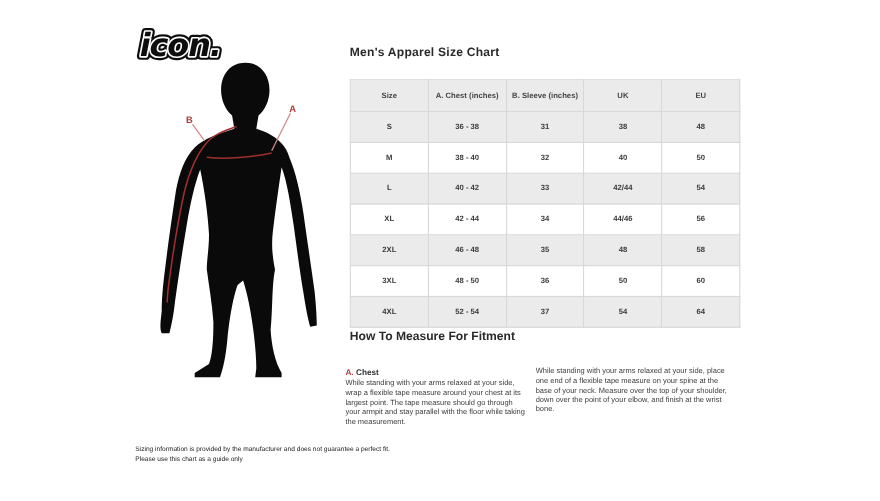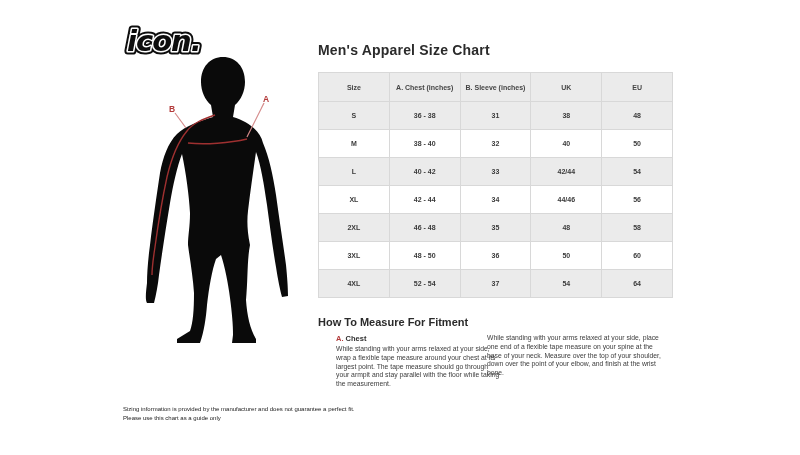--- a/index.html
+++ b/index.html
@@ -6,41 +6,41 @@
   .canvas{
     position:relative;width:800px;height:455px;background:#ffffff;overflow:hidden;
     font-family:"Liberation Sans",sans-serif;color:#2d2d2d;border-radius:26px;
   }
   
   .logo{position:absolute;left:121px;top:20px;width:120px;height:42px;}
   
   .figure{position:absolute;left:135px;top:55px;width:165px;height:295px;}
   
   .chart-title{
-    position:absolute;left:318px;top:42px;font-size:14px;font-weight:bold;
+    position:absolute;left:318px;top:42px;font-size:11px;font-weight:bold;
     color:#2b2b2b;letter-spacing:.2px;
   }
   
   .size-table{
     position:absolute;left:318px;top:72px;width:355px;border-collapse:collapse;
     table-layout:fixed;
   }
   .size-table th,.size-table td{
     border:1px solid #d8d8d8;text-align:center;vertical-align:middle;
     font-size:7px;font-weight:bold;color:#3a3a3a;padding:0;width:20%;
   }
   .size-table th{height:28px;background:#ebebeb;color:#444;}
   .size-table td{height:27px;background:#ffffff;}
   .size-table tr.alt td{background:#ebebeb;}
   
   .htm-heading{
-    position:absolute;left:318px;top:316px;font-size:11px;font-weight:bold;color:#2b2b2b;
+    position:absolute;left:318px;top:300px;font-size:11px;font-weight:bold;color:#2b2b2b;
   }
   .measure-col{position:absolute;top:334px;}
-  .measure-col.chest{left:336px;width:166px;}
+  .measure-col.chest{left:314px;width:166px;}
   .measure-col.sleeve{left:487px;width:182px;}
   .measure-subhead{font-size:7.5px;font-weight:bold;color:#2f2f2f;margin-bottom:2px;}
   .measure-subhead .red{color:#b33a3a;}
   .measure-text{font-size:6.8px;line-height:1.3;color:#3c3c3c;}
   
   .disclaimer{
     position:absolute;left:123px;top:405px;font-size:6px;line-height:1.55;color:#222;
   }
 </style>
 </head>

